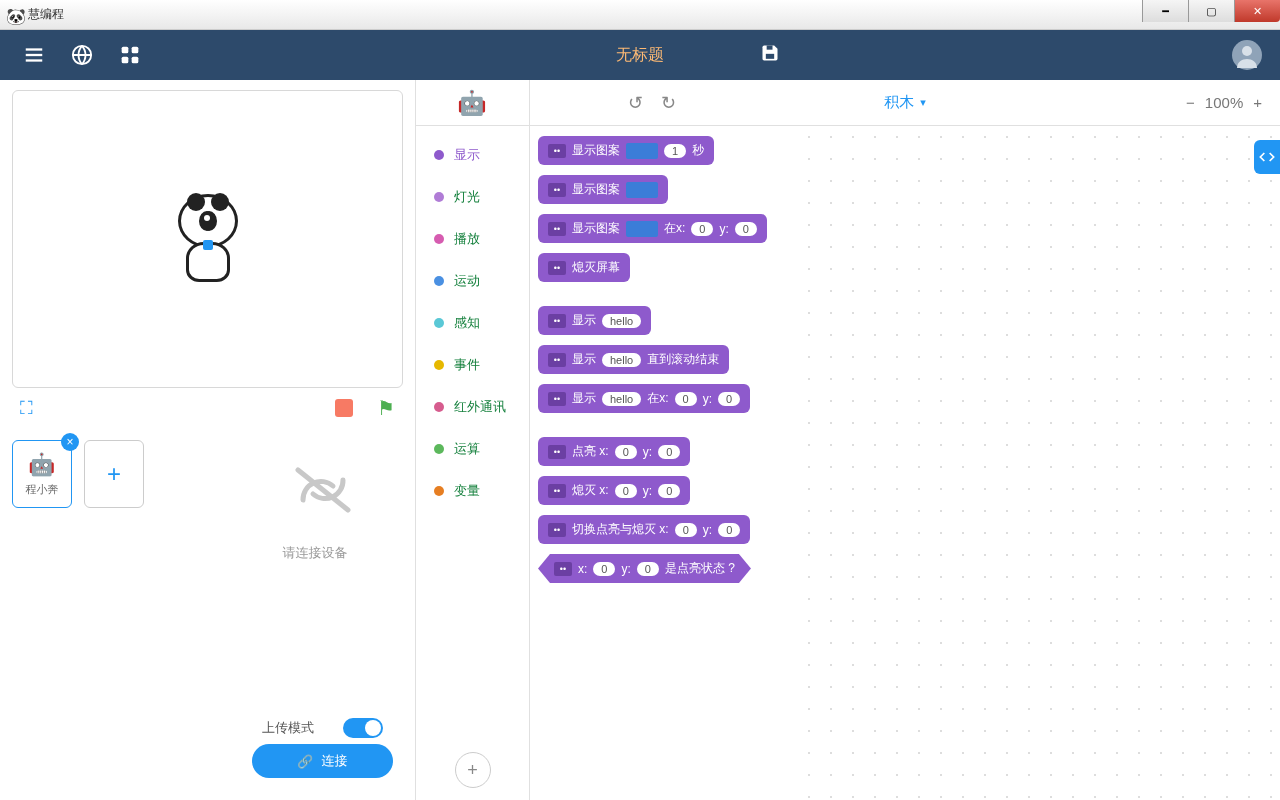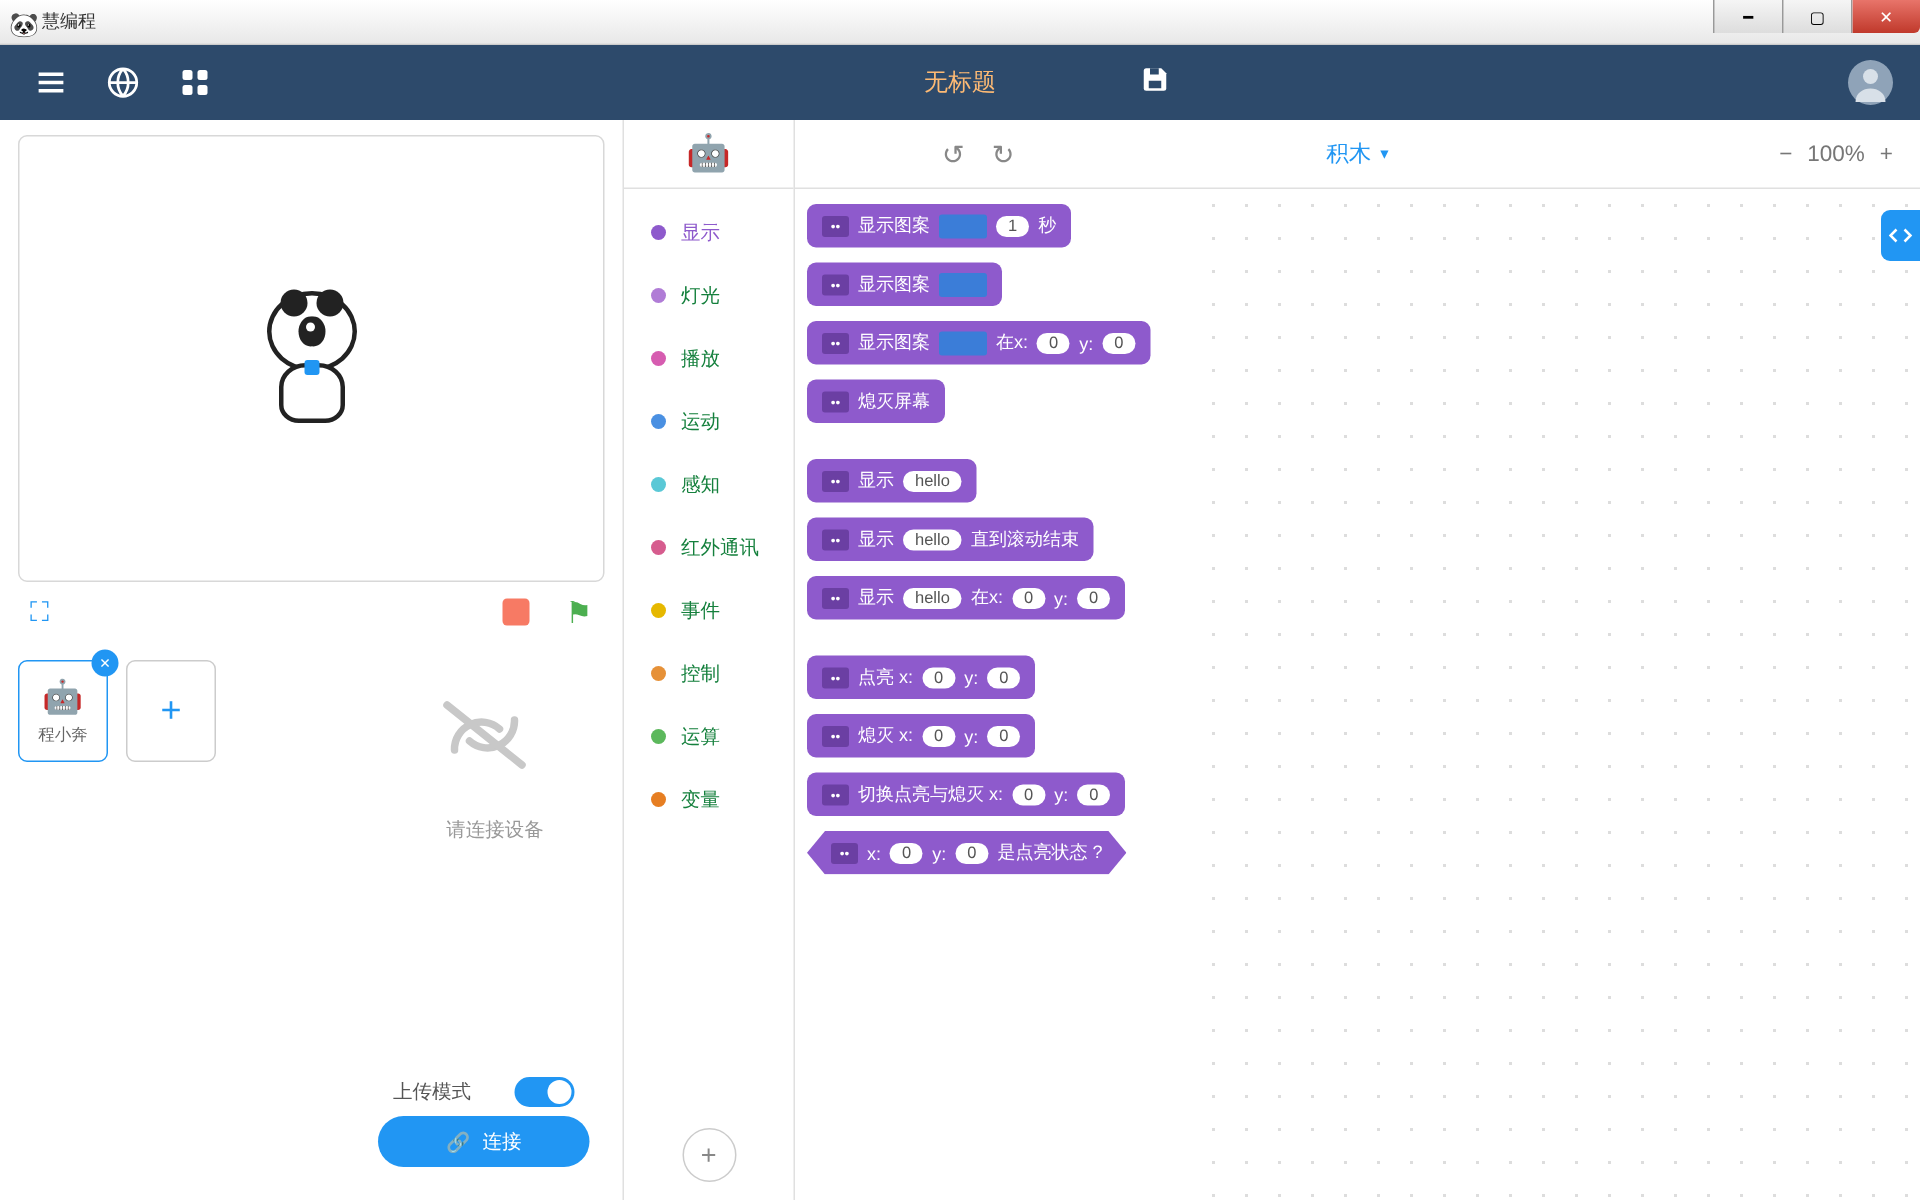--- a/index.html
+++ b/index.html
@@ -173,21 +173,21 @@
       </div>
       <div class="connect-panel">
         <div>
           <div class="disconnect-icon">
             <svg width="80" height="60" viewBox="0 0 80 60" fill="none" stroke="#c8c8c8" stroke-width="5" stroke-linecap="round">
                 <path d="M20 40a18 18 0 0130-14"></path>
                 <path d="M60 20a18 18 0 01-30 14"></path>
                 <line x1="15" y1="10" x2="65" y2="50"></line>
               </svg>
           </div>
-          <div class="connect-msg" style="text-align:right">请连接设备</div>
+          <div class="connect-msg" style="text-align:left">请连接设备</div>
         </div>
         <div style="width:100%">
           <div class="upload-row">
             <span>上传模式</span>
             <span class="toggle"></span>
           </div>
           <button class="connect-btn">
             <span>🔗</span>
             <span>连接</span>
           </button>
@@ -215,30 +215,26 @@
         </div>
         <div class="cat-item">
           <span class="cat-dot" style="background: rgb(74, 144, 226);"></span>
           <span>运动</span>
         </div>
         <div class="cat-item">
           <span class="cat-dot" style="background: rgb(90, 200, 214);"></span>
           <span>感知</span>
         </div>
         <div class="cat-item">
+          <span class="cat-dot" style="background: rgb(230, 184, 0);"></span>
+          <span>事件</span>
+        </div>
+        <div class="cat-item">
           <span class="cat-dot" style="background: rgb(214, 92, 142);"></span>
           <span>红外通讯</span>
-        </div>
-        <div class="cat-item">
-          <span class="cat-dot" style="background: rgb(230, 184, 0);"></span>
-          <span>事件</span>
-        </div>
-        <div class="cat-item">
-          <span class="cat-dot" style="background: rgb(230, 145, 56);"></span>
-          <span>控制</span>
         </div>
         <div class="cat-item">
           <span class="cat-dot" style="background: rgb(92, 184, 92);"></span>
           <span>运算</span>
         </div>
         <div class="cat-item">
           <span class="cat-dot" style="background: rgb(230, 126, 34);"></span>
           <span>变量</span>
         </div>
       </div>

